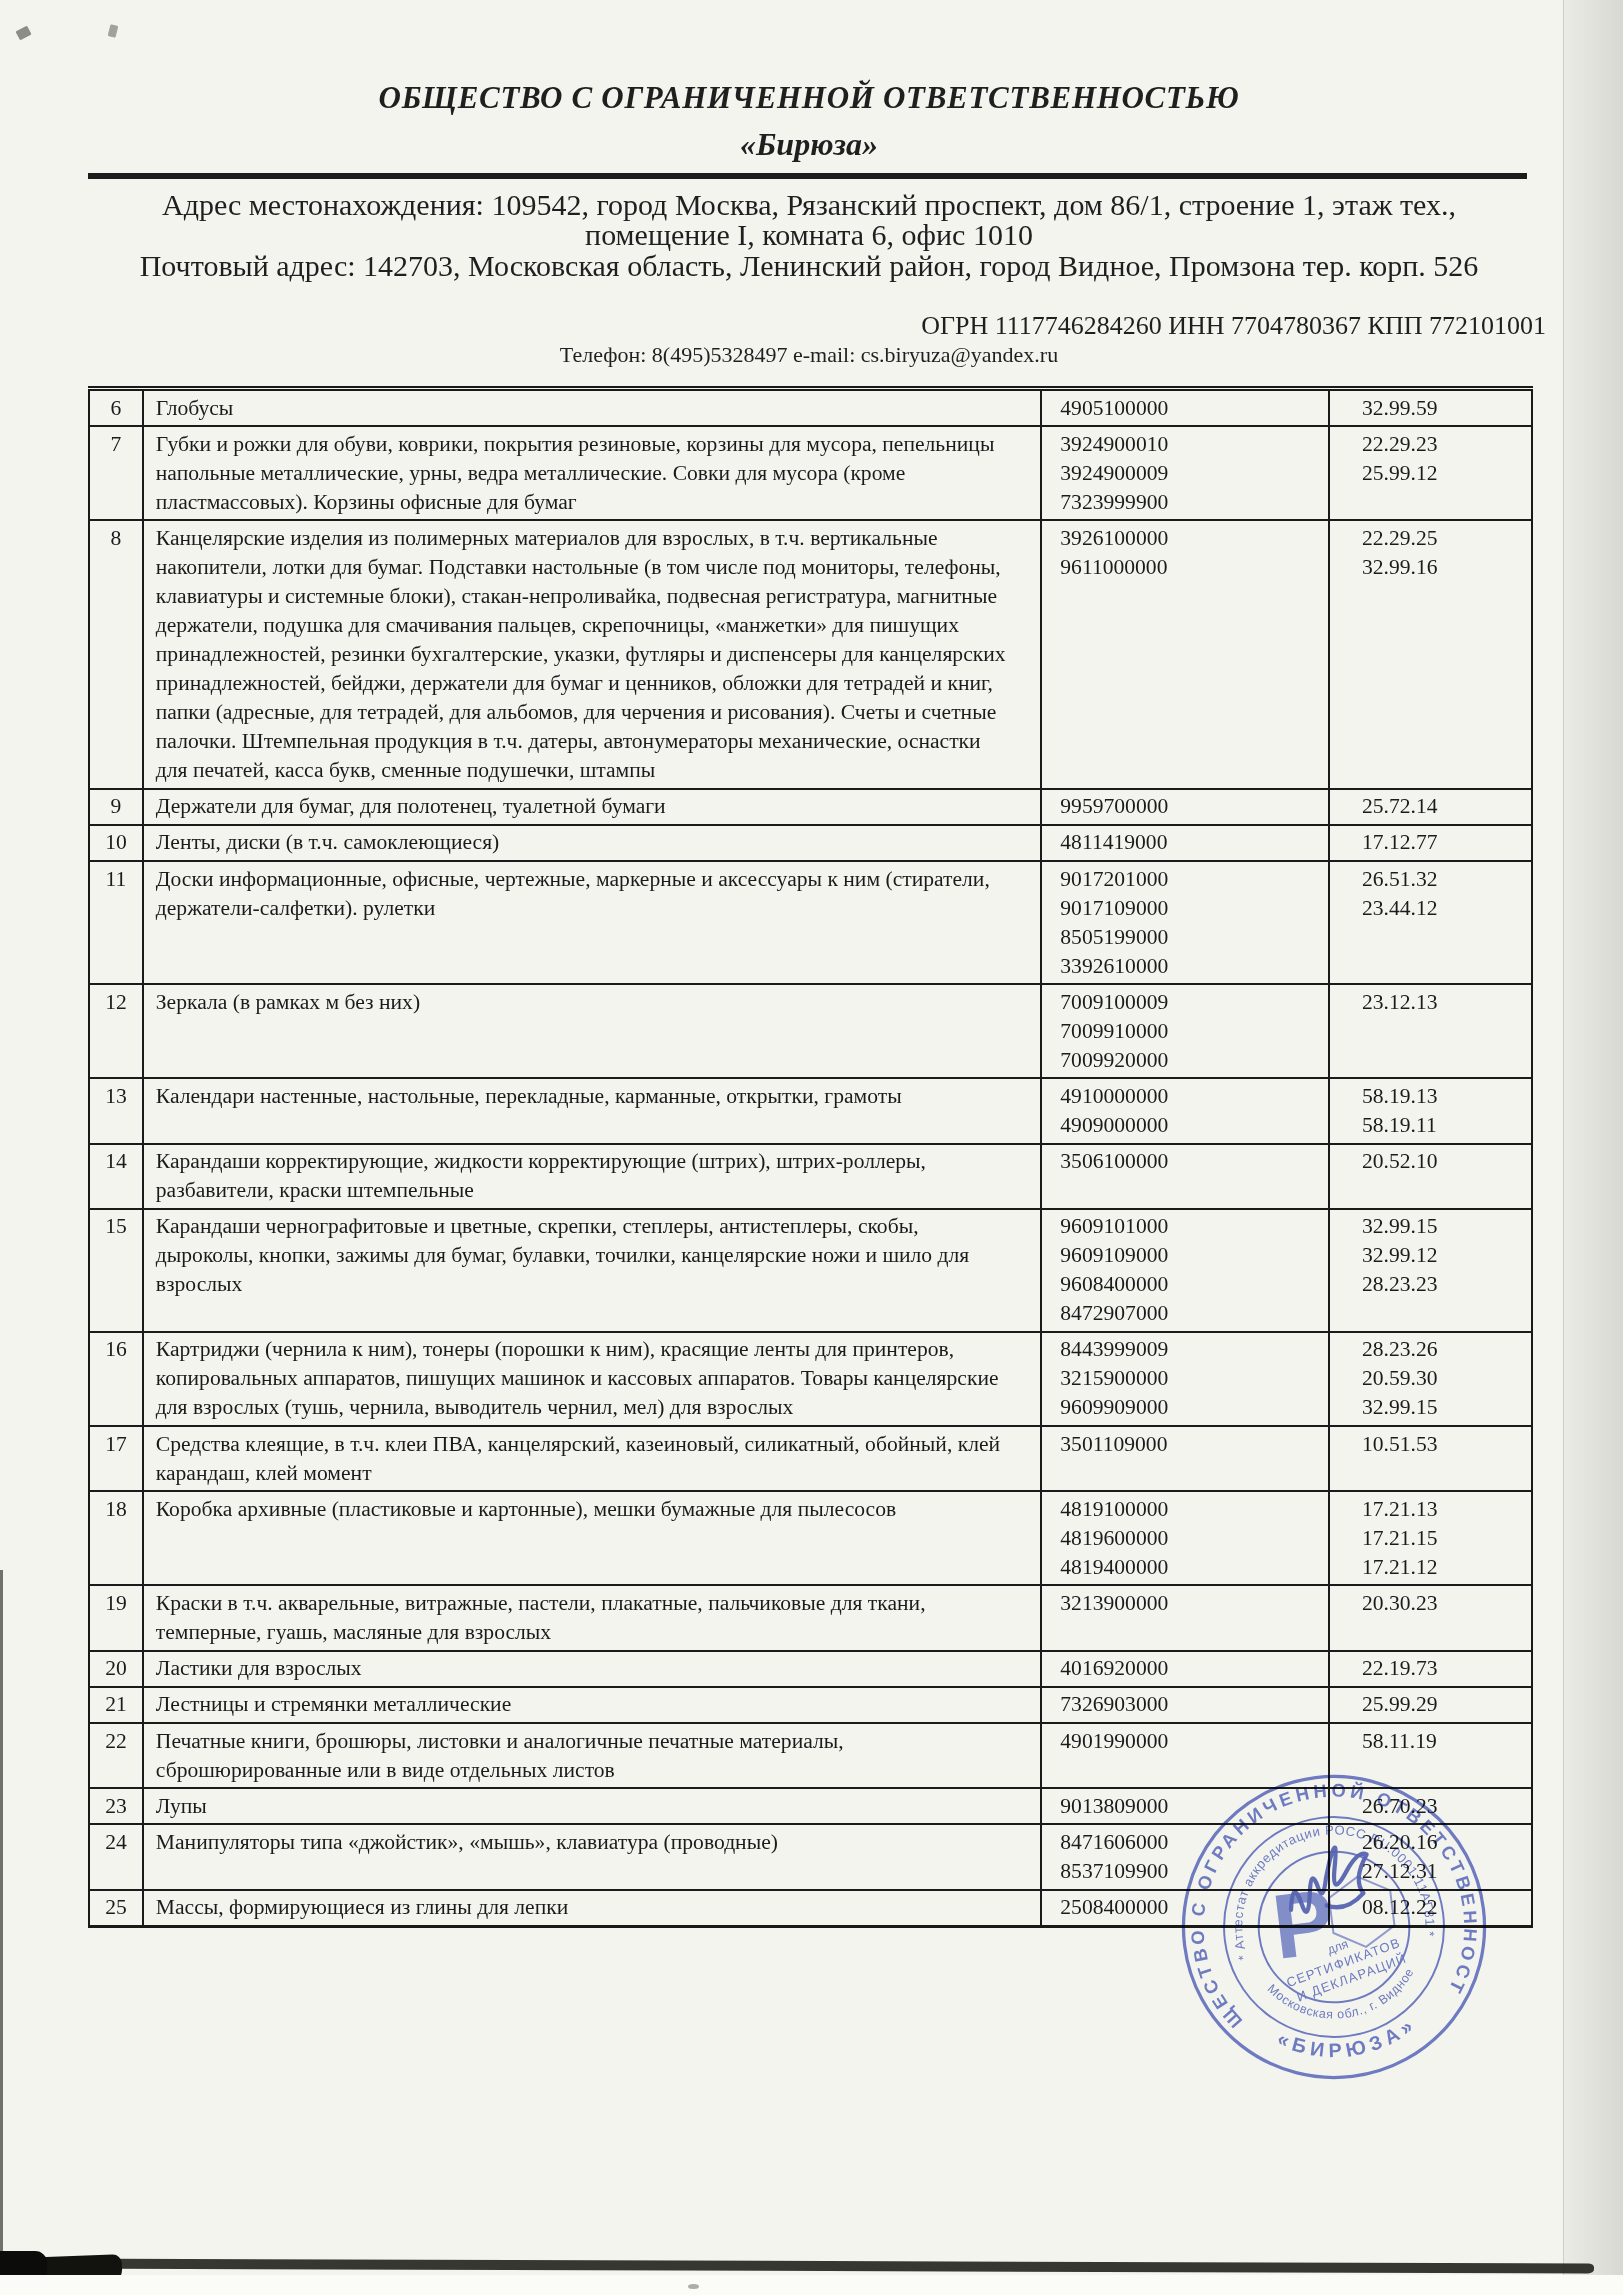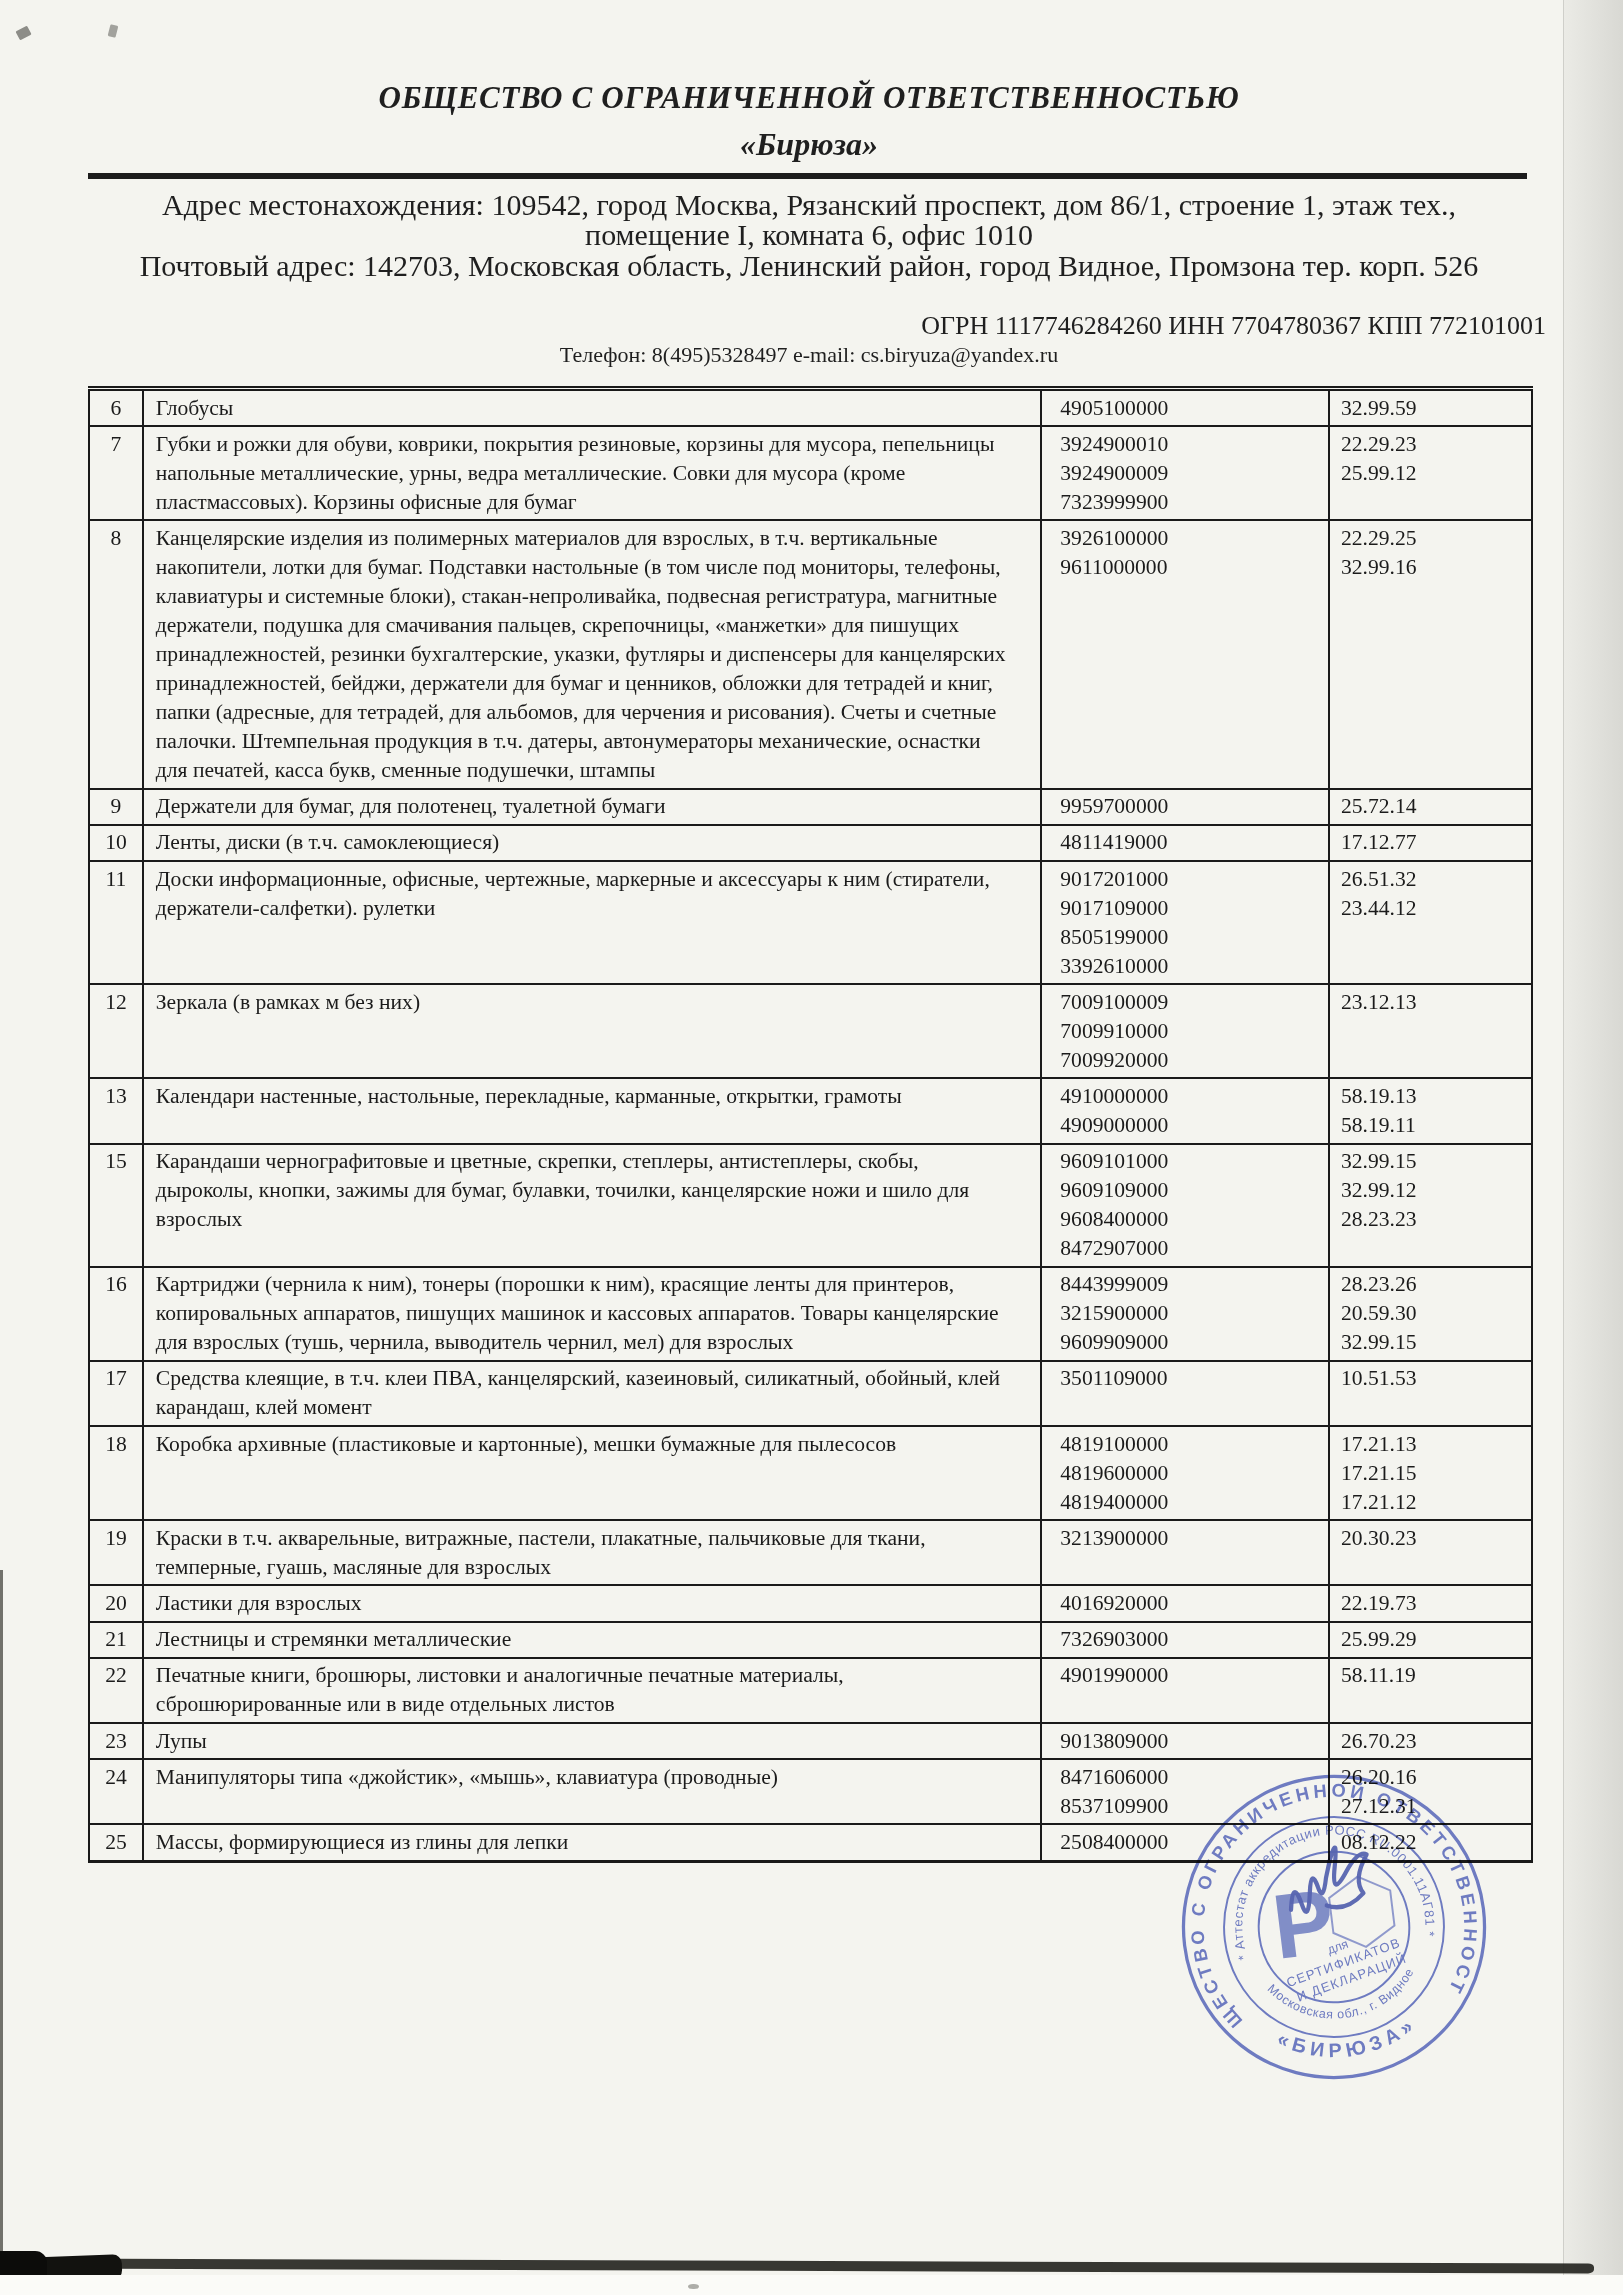--- a/index.html
+++ b/index.html
@@ -72,21 +72,21 @@
   }
   .goods-table td{
     border-bottom:2.6px solid #1a1a1a;
     border-left:2px solid #1a1a1a;
     vertical-align:top;padding:2.6px 0;
   }
   .goods-table td:first-child{border-left:none;}
   td.c-num{text-align:center;}
   td.c-desc{padding-left:11.8px;padding-right:33px;}
   td.c-codes{padding-left:18.3px;}
-  td.c-okpd{padding-left:11px;}
+  td.c-okpd{padding-left:32px;}
   .code-line,.okpd-line{height:29px;}
 
   
   .seal-wrap{
     position:absolute;left:1173px;top:1766px;width:322px;height:322px;
     transform:rotate(-7deg);
     opacity:.88;mix-blend-mode:multiply;pointer-events:none;
   }
   .seal-wrap svg{width:100%;height:100%;}
 </style>
@@ -201,20 +201,30 @@
       <tr>
         <td class="c-num">13</td>
         <td class="c-desc">Календари настенные, настольные, перекладные, карманные, открытки, грамоты</td>
         <td class="c-codes">
           <div class="code-line">4910000000</div>
           <div class="code-line">4909000000</div>
         </td>
         <td class="c-okpd">
           <div class="okpd-line">58.19.13</div>
           <div class="okpd-line">58.19.11</div>
+        </td>
+      </tr>
+      <tr>
+        <td class="c-num">14</td>
+        <td class="c-desc">Карандаши корректирующие, жидкости корректирующие (штрих), штрих-роллеры, разбавители, краски штемпельные</td>
+        <td class="c-codes">
+          <div class="code-line">3506100000</div>
+        </td>
+        <td class="c-okpd">
+          <div class="okpd-line">20.52.10</div>
         </td>
       </tr>
       <tr>
         <td class="c-num">15</td>
         <td class="c-desc">Карандаши чернографитовые и цветные, скрепки, степлеры, антистеплеры, скобы, дыроколы, кнопки, зажимы для бумаг, булавки, точилки, канцелярские ножи и шило для взрослых</td>
         <td class="c-codes">
           <div class="code-line">9609101000</div>
           <div class="code-line">9609109000</div>
           <div class="code-line">9608400000</div>
           <div class="code-line">8472907000</div>

